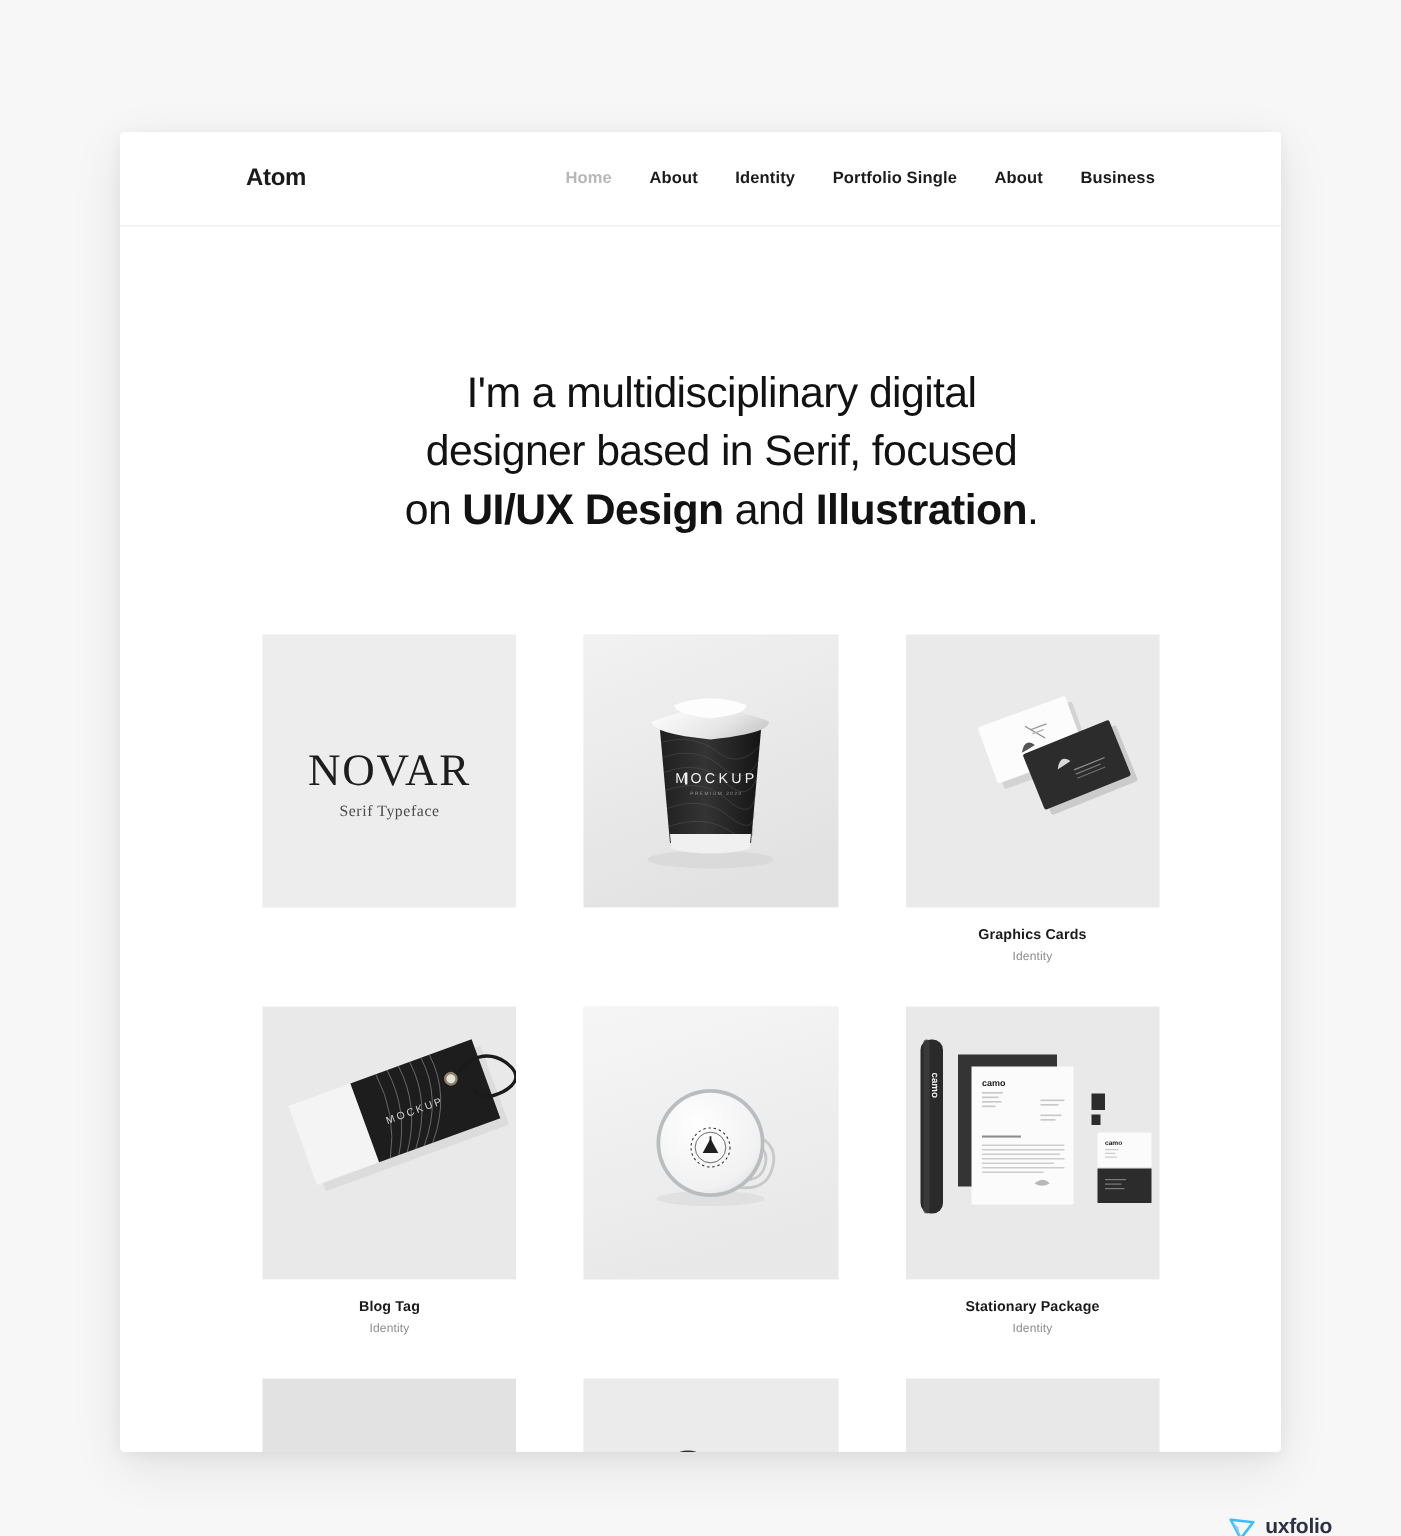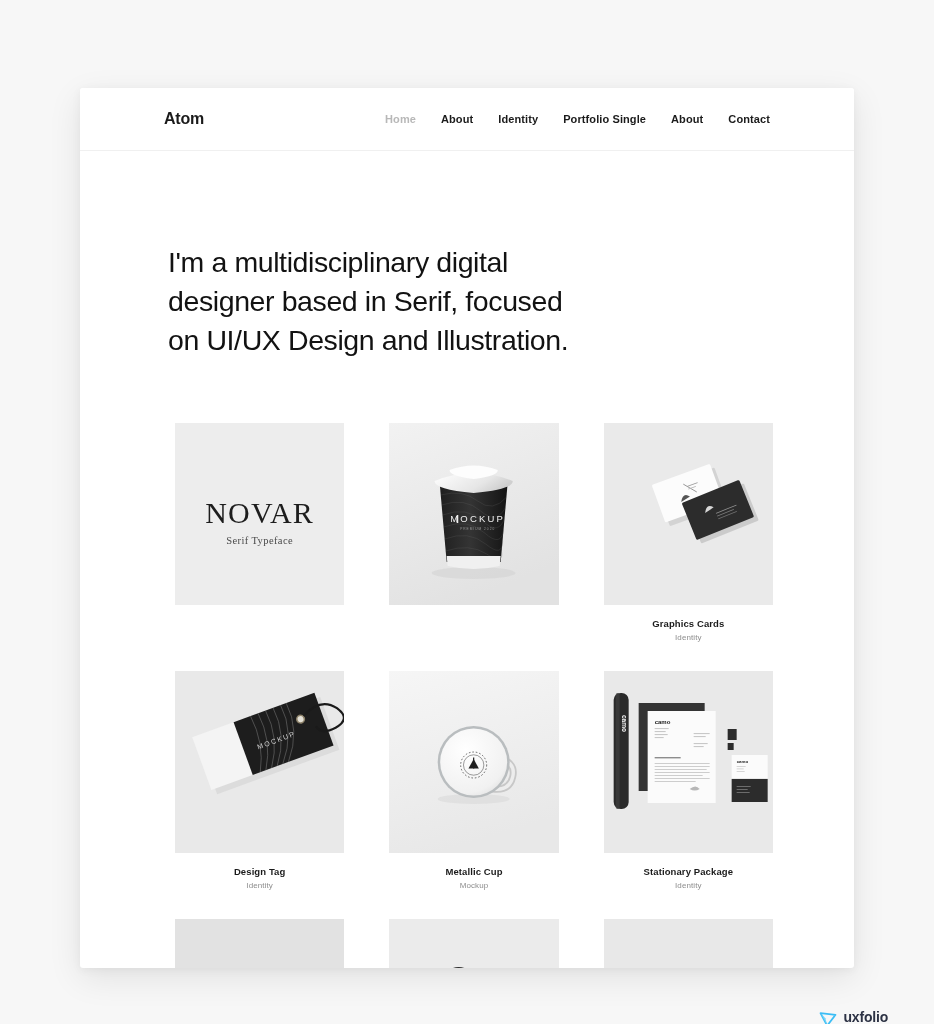--- a/index.html
+++ b/index.html
@@ -42,30 +42,30 @@
   .nav-link {
     font-size: 11px; font-weight: bold; color: #1b1b1b;
     letter-spacing: 0.1px; white-space: nowrap;
     text-decoration: none; cursor: pointer;
   }
   .nav-link.is-active { color: #b8b8b8; }
 
   
   .hero {
     padding: 92px 60px 0 88px;
-    text-align: left;
+    text-align: center;
   }
   .hero-headline {
     font-size: 28.5px;
     line-height: 39px;
     color: #121212;
     font-weight: normal;
     letter-spacing: -0.4px;
   }
-  .hero-headline b { font-weight: normal; }
+  .hero-headline b { font-weight: bold; }
 
   
   .portfolio-grid {
     margin-top: 63px;
     padding: 0 81px;
     display: grid;
     grid-template-columns: repeat(3, 1fr);
     column-gap: 31px;
     row-gap: 29px;
   }
@@ -108,21 +108,21 @@
   <div class="site-frame">
 
     <header class="site-header">
       <div class="brand">Atom</div>
       <nav class="main-nav">
         <a class="nav-link is-active">Home</a>
         <a class="nav-link">About</a>
         <a class="nav-link">Identity</a>
         <a class="nav-link">Portfolio Single</a>
         <a class="nav-link">About</a>
-        <a class="nav-link">Contact</a>
+        <a class="nav-link">Business</a>
       </nav>
     </header>
 
     <section class="hero">
       <h1 class="hero-headline">
         <span>I'm a multidisciplinary digital</span><br>
         <span>designer based in Serif, focused</span><br>
         <span>on </span><b>UI/UX Design</b><span> and </span><b>Illustration</b><span>.</span>
       </h1>
     </section>
@@ -228,21 +228,21 @@
                 <path d="M82 84 Q104 58 100 28"></path>
               </g>
               <circle cx="108" cy="48" r="4.6" fill="#8c8169"></circle>
               <circle cx="108" cy="48" r="3" fill="#e5e2d8"></circle>
               <text x="58" y="62" font-family="'Liberation Sans', sans-serif" font-size="7" letter-spacing="1.6" fill="#cfcfcf">MOCKUP</text>
               <path d="M112 46 q22 -12 34 4 q10 15 -8 18 q-16 2 -18 -8" stroke="#1a1a1a" stroke-width="2.2" fill="none"></path>
             </g>
           </svg>
         </div>
         <div class="project-caption">
-          <div class="project-title">Design Tag</div>
+          <div class="project-title">Blog Tag</div>
           <div class="project-subtitle">Identity</div>
         </div>
       </article>
 
       <article class="project-card">
         <div class="project-thumb">
           <svg class="thumb-svg" viewBox="0 0 182 182" preserveAspectRatio="xMidYMid slice">
             <defs>
               <radialGradient id="mugg" cx="0.38" cy="0.32" r="0.85">
                 <stop offset="0%" stop-color="#ffffff"></stop>
@@ -262,24 +262,20 @@
 
             <circle cx="91" cy="91" r="36" fill="#b9bdbf"></circle>
             <circle cx="91" cy="91" r="33.5" fill="url(#mugg)"></circle>
 
             <circle cx="91" cy="94" r="13" fill="none" stroke="#2a2a2a" stroke-width="0.7" stroke-dasharray="1.6 1.9"></circle>
             <circle cx="91" cy="94" r="10.2" fill="none" stroke="#3a3a3a" stroke-width="0.5"></circle>
             <path d="M91 88 l5.2 9.6 h-10.4 Z" fill="#1f1f1f"></path>
             <rect x="90.4" y="86.5" width="1.2" height="11" fill="#1f1f1f"></rect>
           </svg>
         </div>
-        <div class="project-caption">
-          <div class="project-title">Metallic Cup</div>
-          <div class="project-subtitle">Mockup</div>
-        </div>
       </article>
 
       <article class="project-card">
         <div class="project-thumb">
           <svg class="thumb-svg" viewBox="0 0 182 182" preserveAspectRatio="xMidYMid slice">
             <rect width="182" height="182" fill="#e9e9e9"></rect>
 
             <rect x="16" y="22" width="15" height="116" rx="7" fill="#2a2a2a"></rect>
             <rect x="18" y="22" width="4" height="116" rx="2" fill="#3d3d3d" opacity="0.8"></rect>
             <text x="24" y="44" font-family="'Liberation Sans', sans-serif" font-size="6.5" font-weight="bold" fill="#f2f2f2" transform="rotate(90 24 44)">camo</text>

